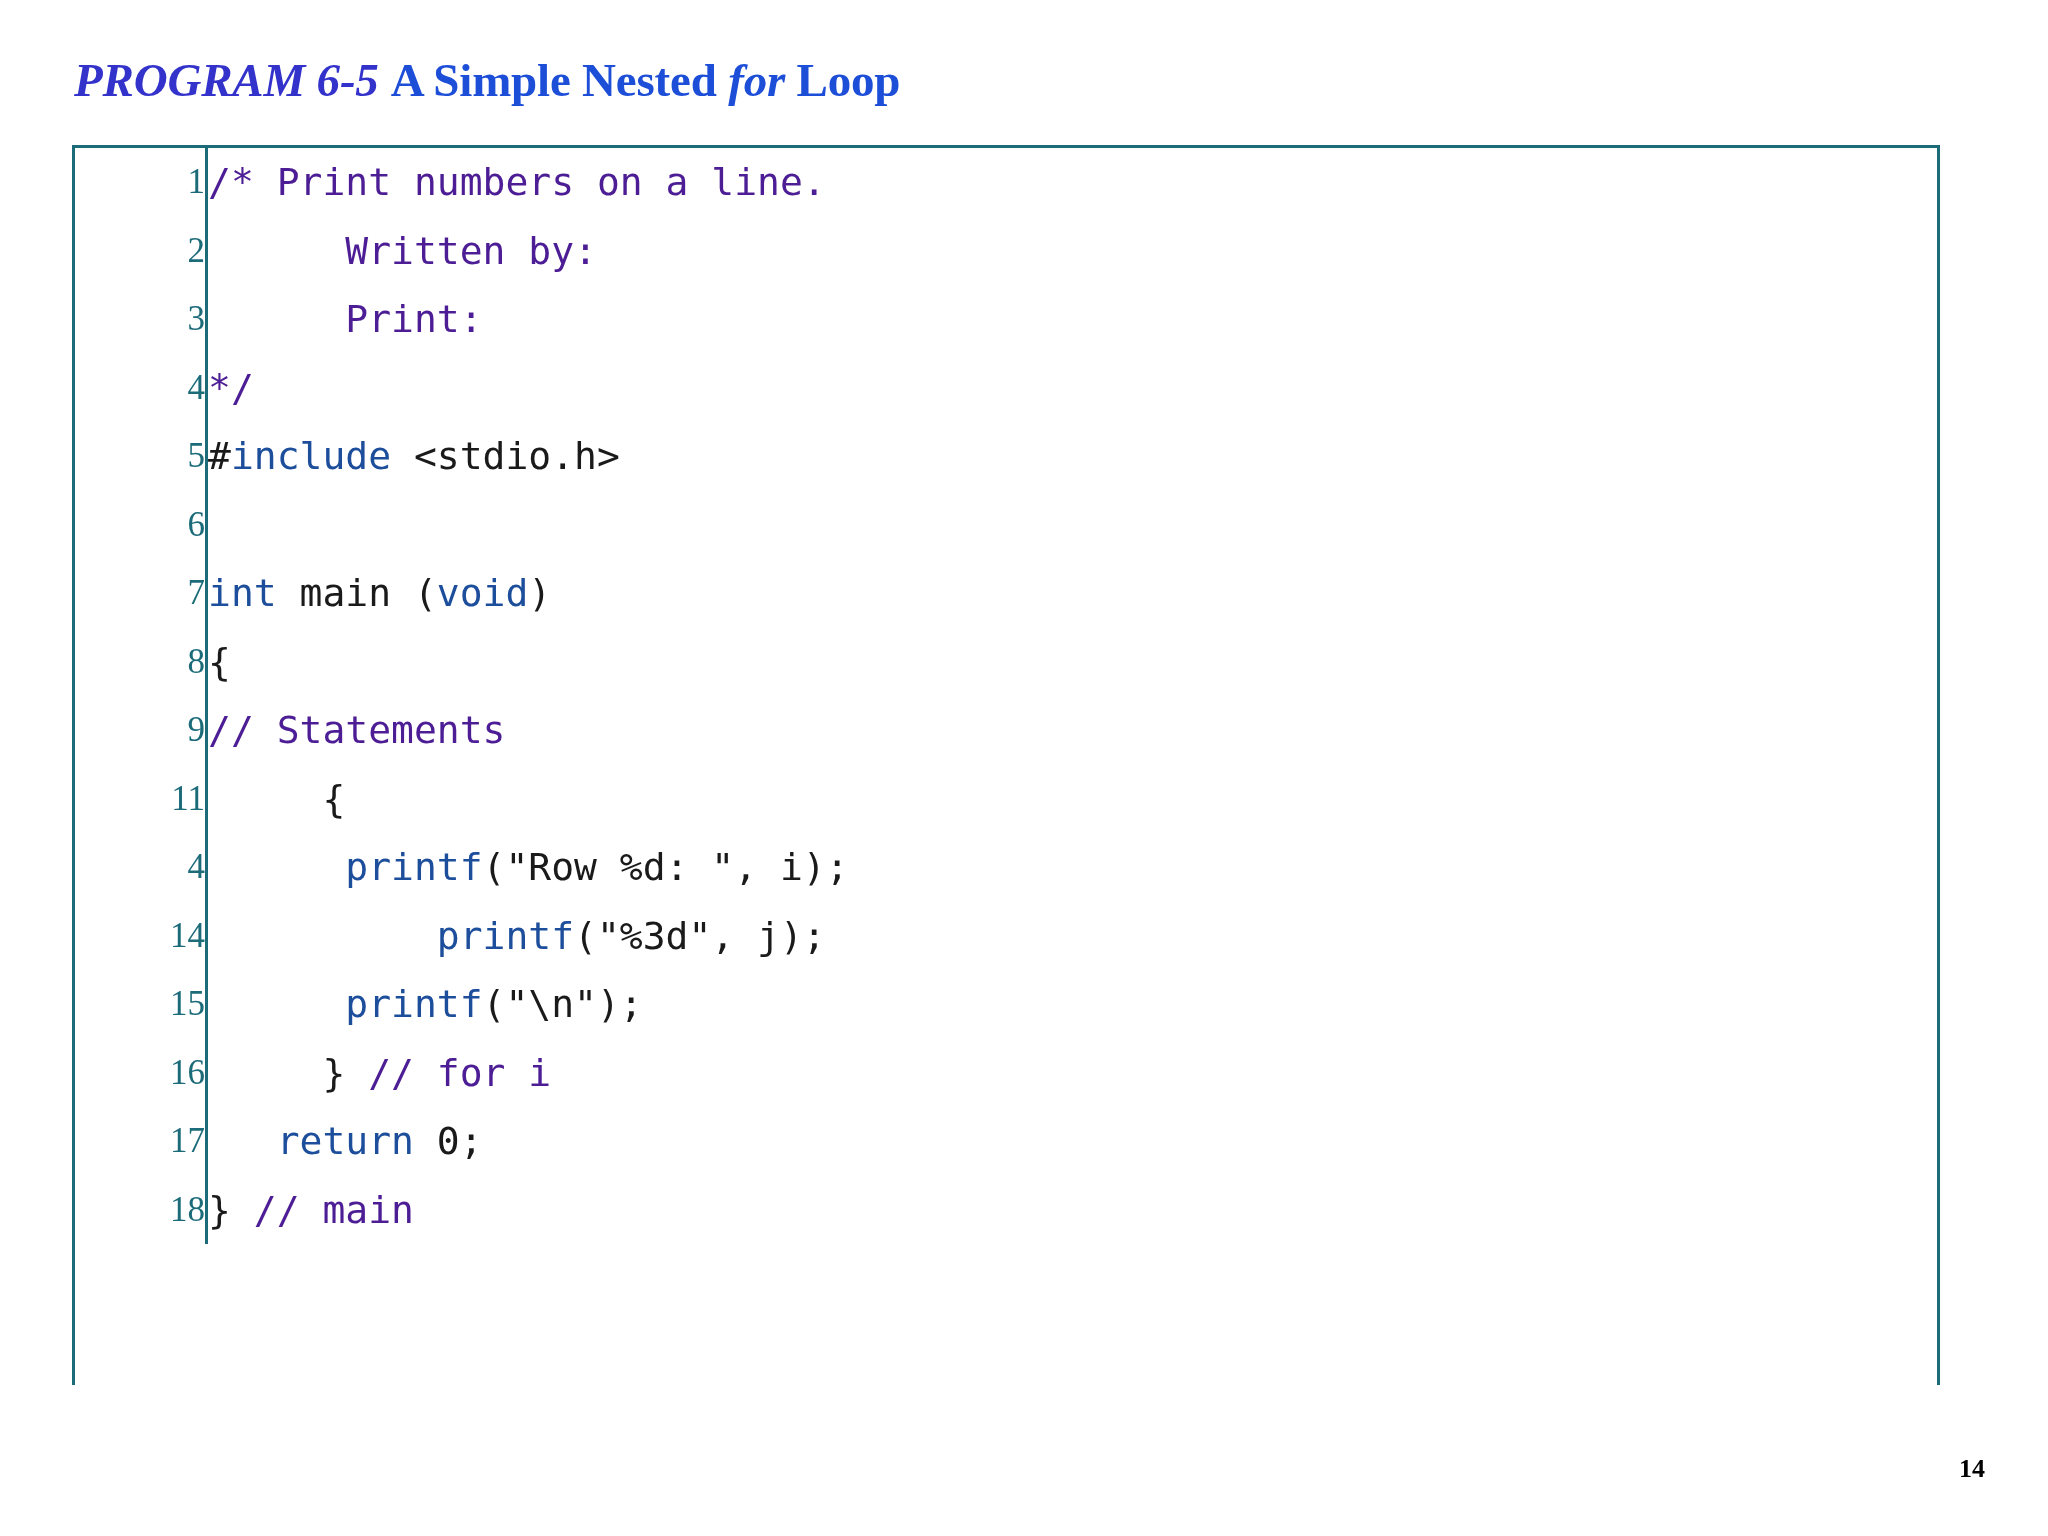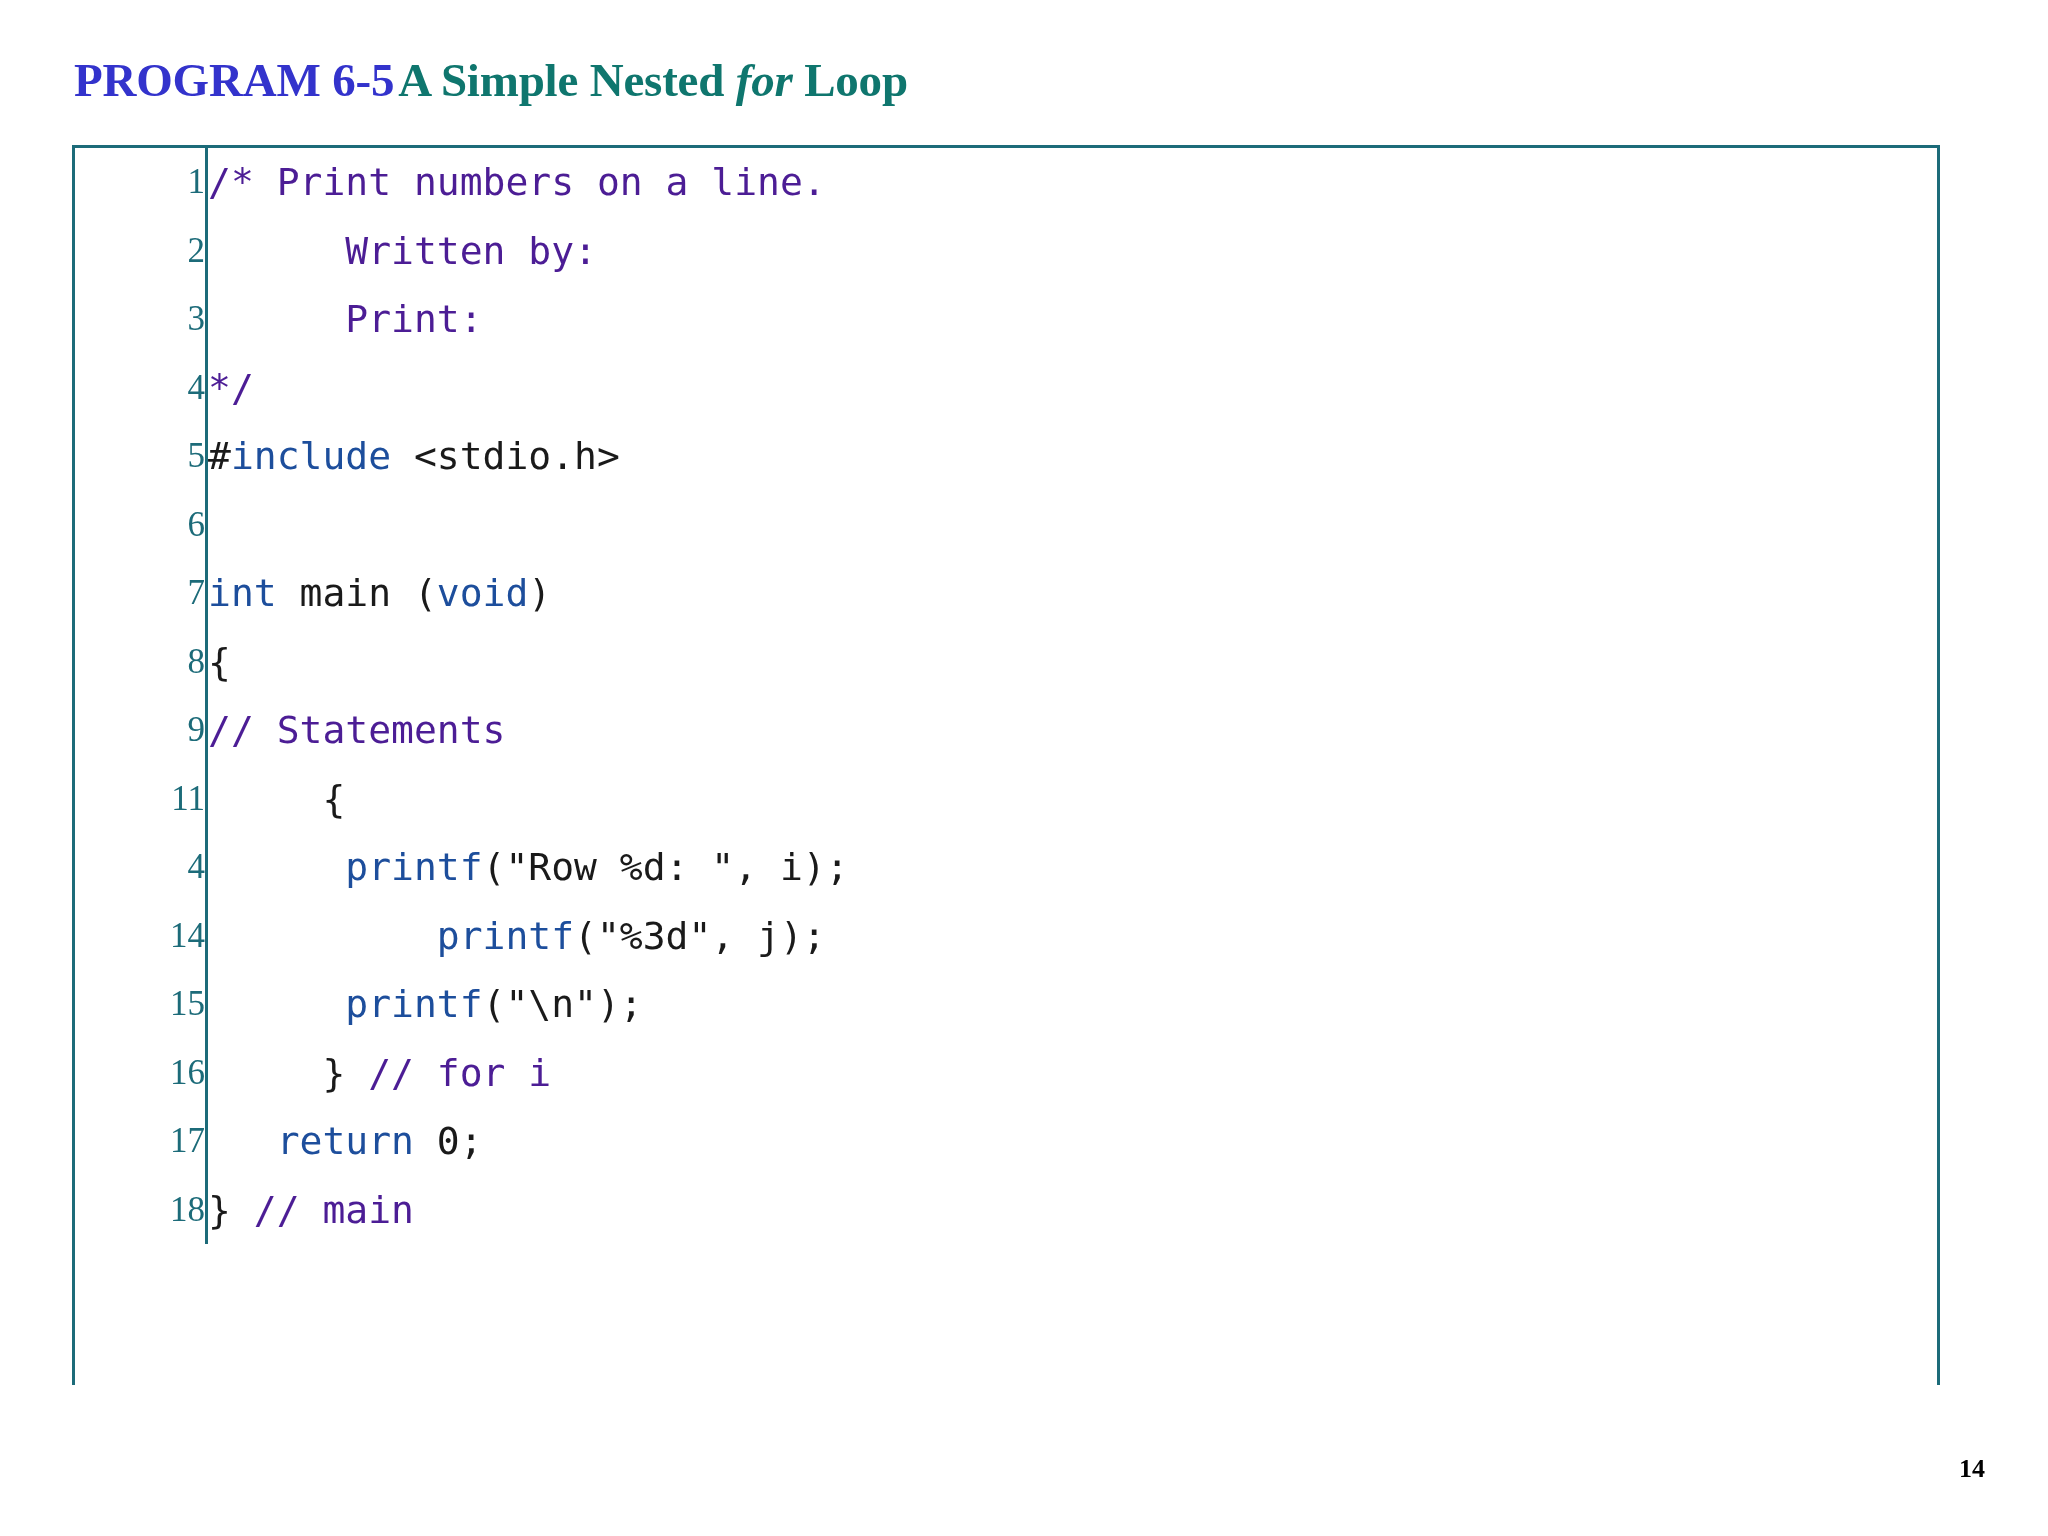--- a/index.html
+++ b/index.html
@@ -21,24 +21,25 @@
     left: 74px;
     top: 57px;
     font-size: 47px;
     font-weight: bold;
     letter-spacing: -0.2px;
     white-space: nowrap;
     line-height: 1;
   }
   #slide-title .prog-label {
     color: #3333cc;
+    font-style: italic;
   }
   #slide-title .title-text {
-    color: #0f766e;
-    margin-left: 4px;
+    color: #1d4ed8;
+    margin-left: 12px;
   }
   #slide-title .kw-italic {
     font-style: italic;
   }
 
   
   #code-frame {
     position: absolute;
     left: 72px;
     top: 145px;

